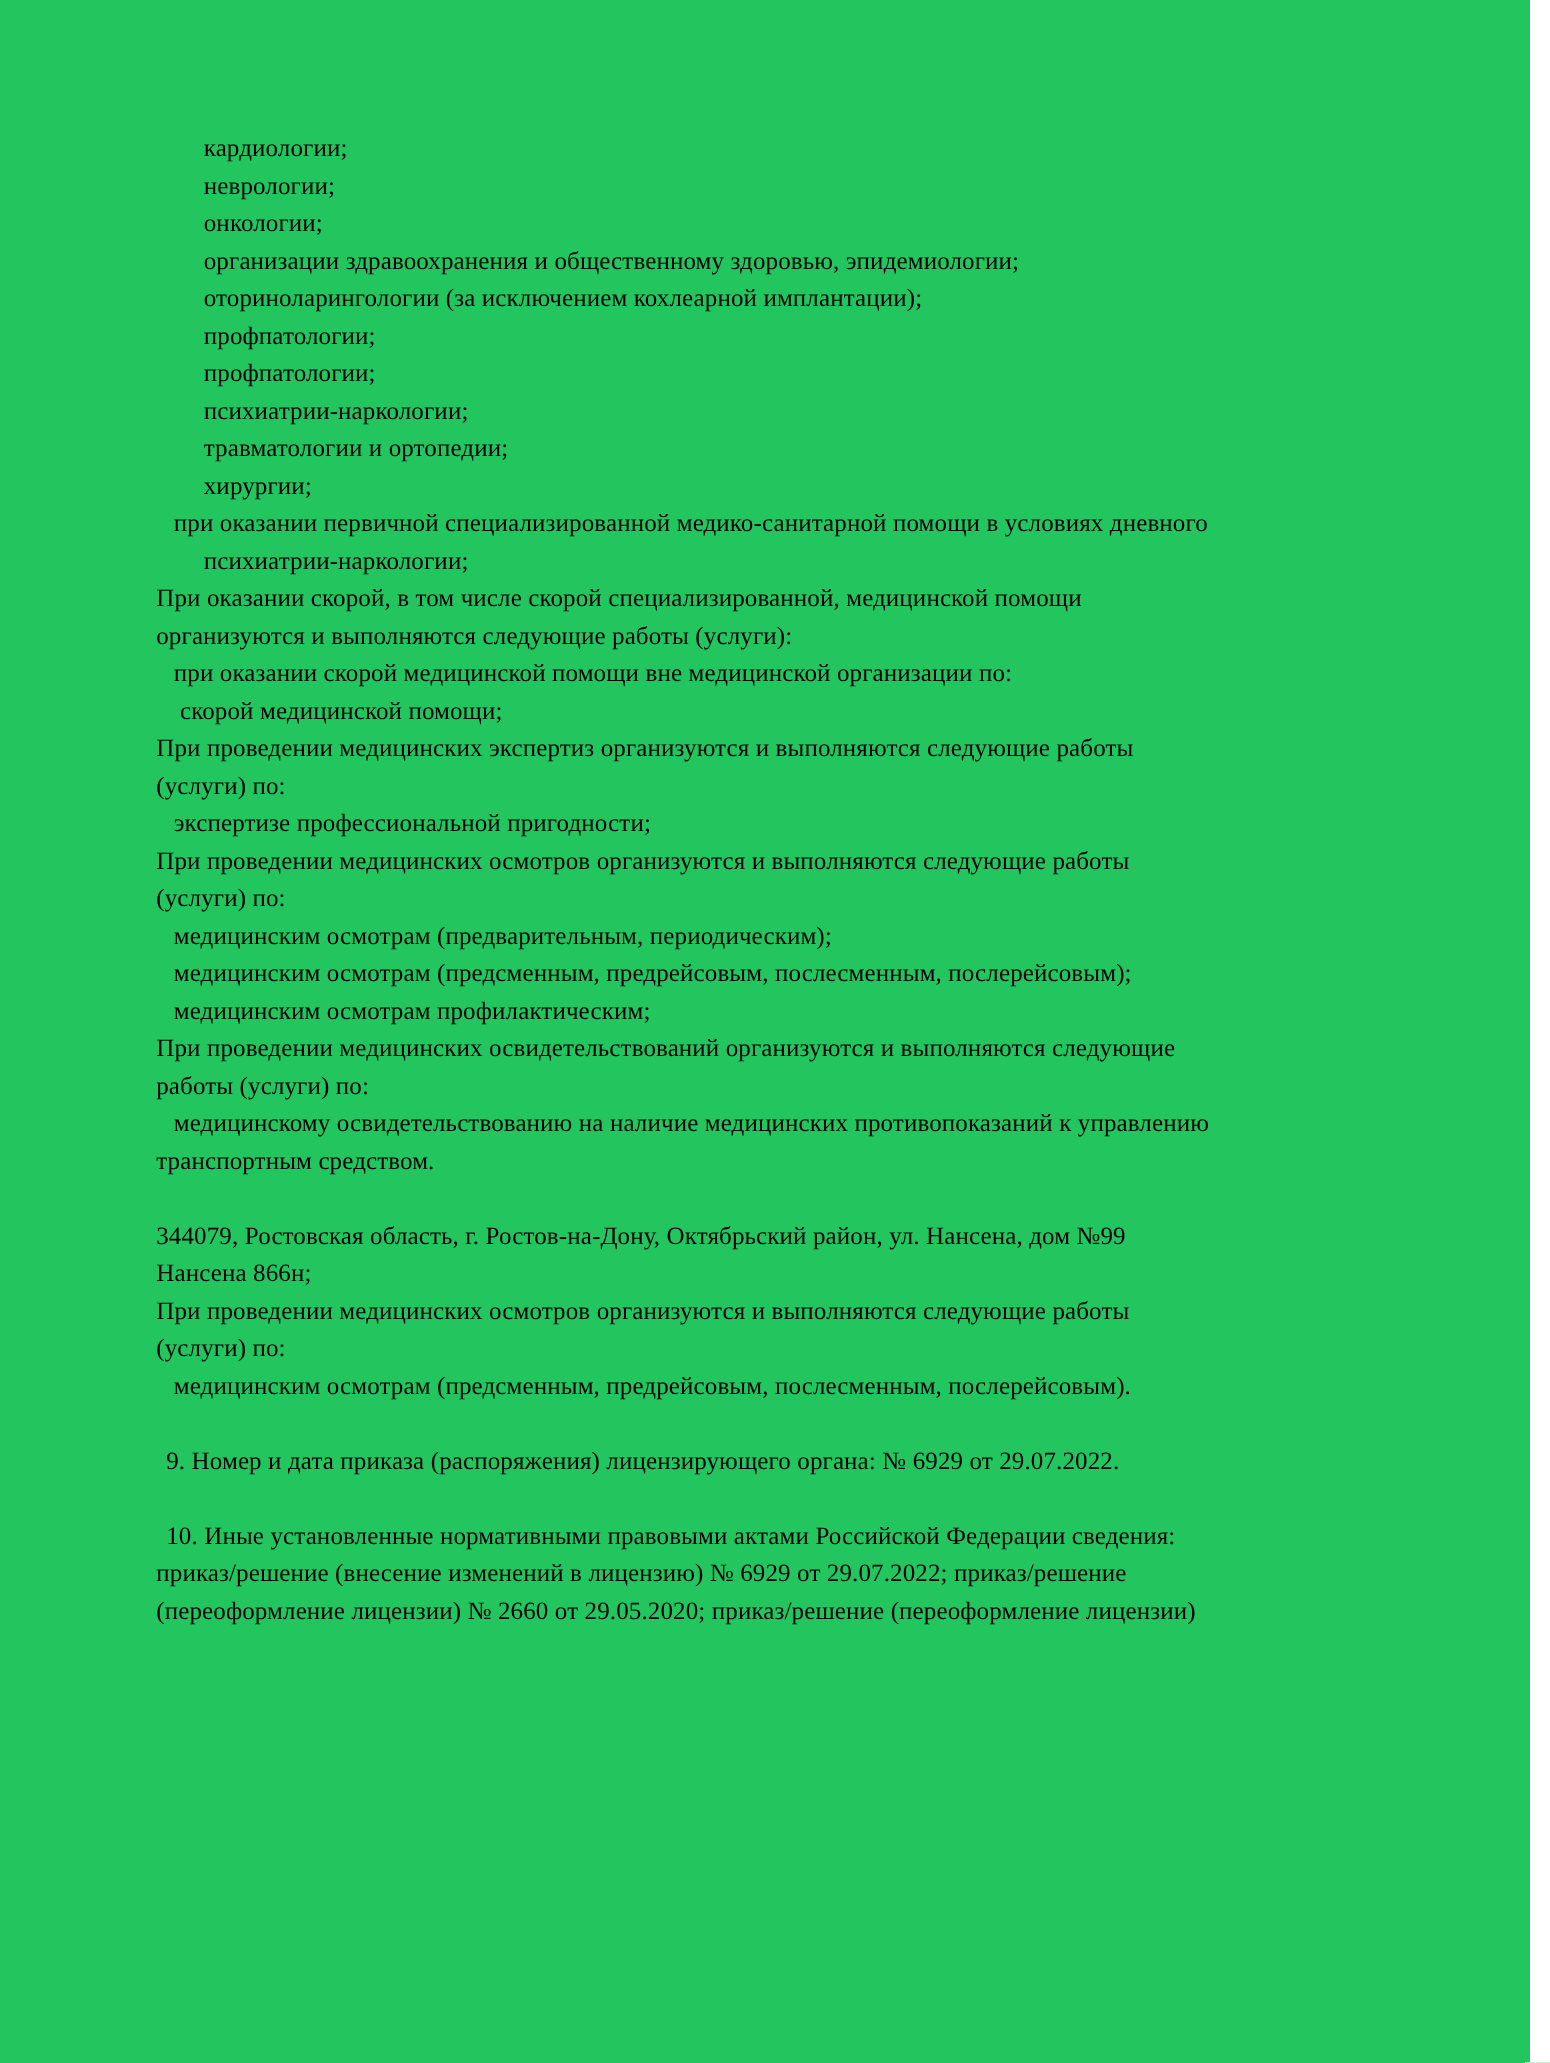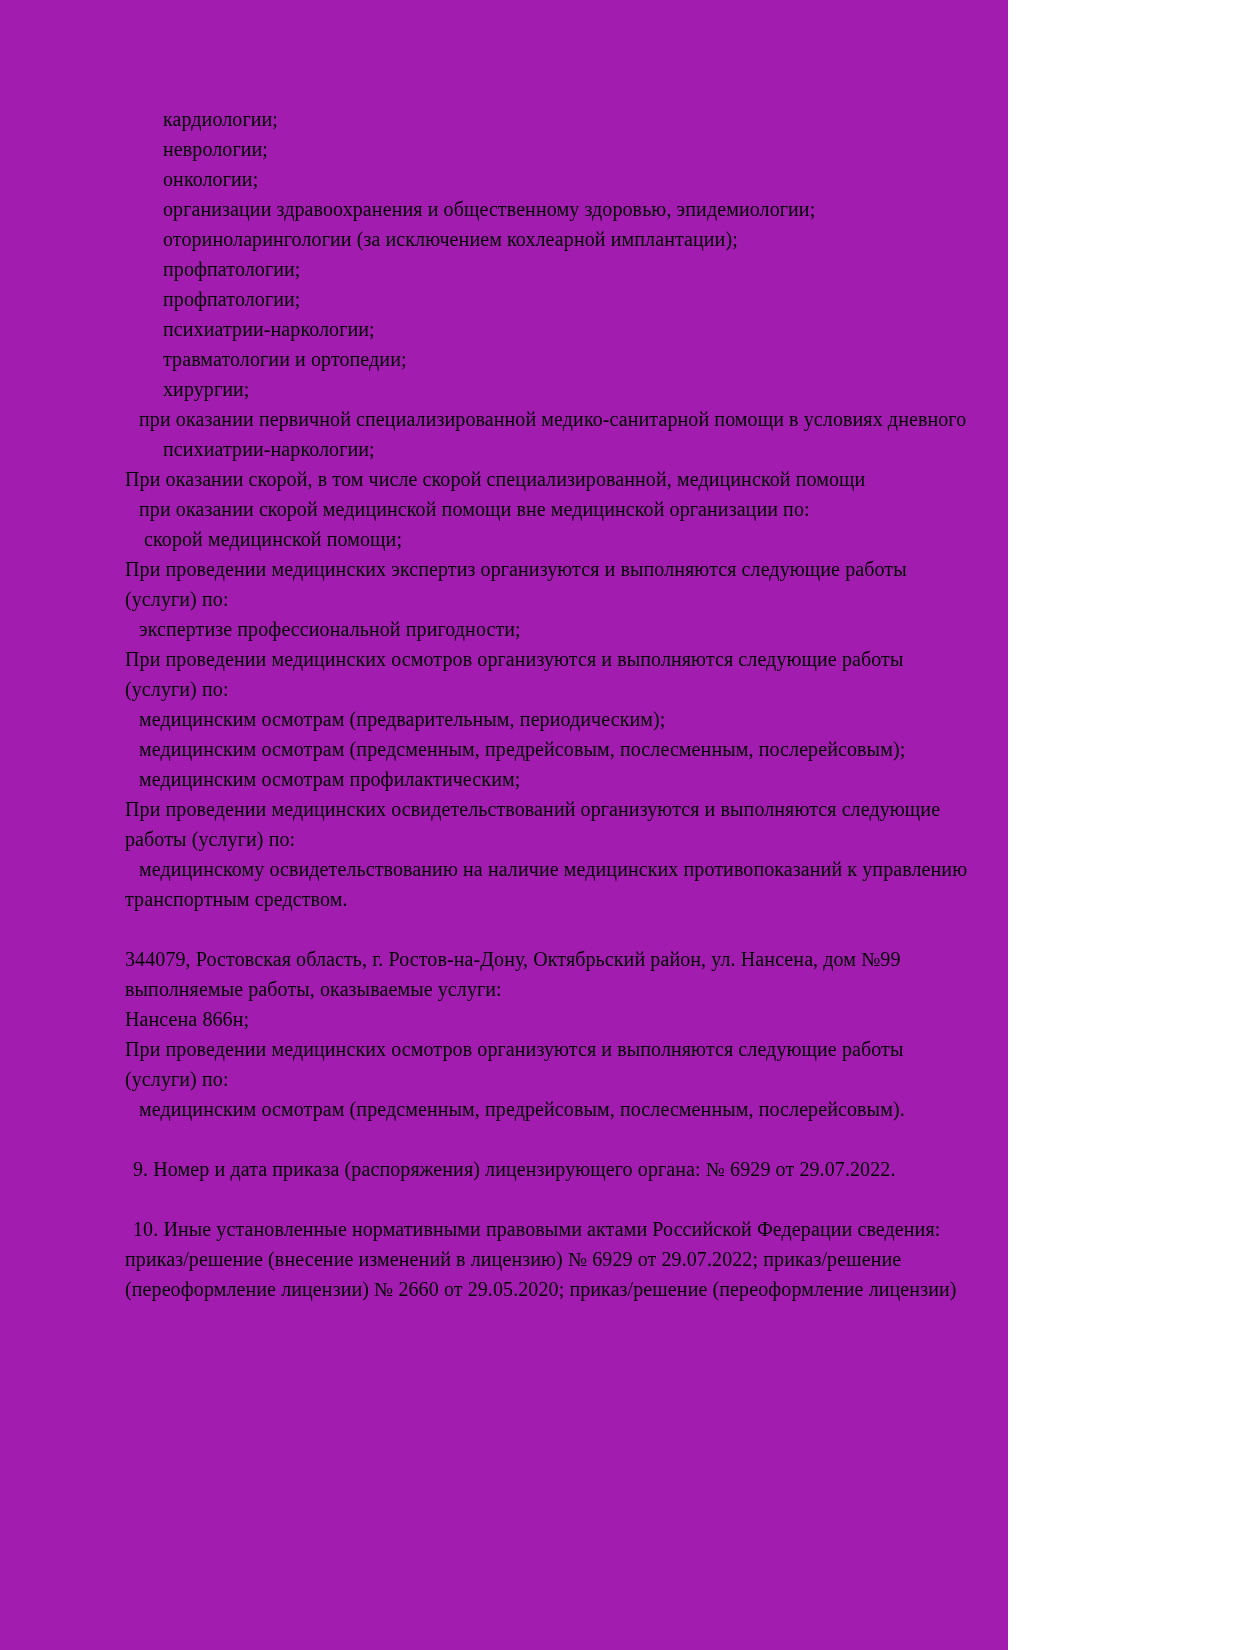--- a/index.html
+++ b/index.html
@@ -2,23 +2,23 @@
 <html><head>
 <meta charset="utf-8">
 <style>
   html, body {
     margin: 0;
     padding: 0;
     background: #ffffff;
   }
   .page {
     position: relative;
-    width: 1008px;
+    width: 1224px;
     height: 1650px;
-    background: #a21caf;
+    background: #22c55e;
     color: #000000;
     font-family: "Liberation Serif", "DejaVu Serif", serif;
     font-size: 20px;
     overflow: hidden;
     box-sizing: border-box;
   }
   .doc {
     padding: 104px 120px 0 125px;
   }
   .line {
@@ -46,37 +46,37 @@
       <p class="line l3">организации здравоохранения и общественному здоровью, эпидемиологии;</p>
       <p class="line l3">оториноларингологии (за исключением кохлеарной имплантации);</p>
       <p class="line l3">профпатологии;</p>
       <p class="line l3">профпатологии;</p>
       <p class="line l3">психиатрии-наркологии;</p>
       <p class="line l3">травматологии и ортопедии;</p>
       <p class="line l3">хирургии;</p>
       <p class="line l1">при оказании первичной специализированной медико-санитарной помощи в условиях дневного</p>
       <p class="line l3">психиатрии-наркологии;</p>
       <p class="line l0">При оказании скорой, в том числе скорой специализированной, медицинской помощи</p>
+      <p class="line l0">организуются и выполняются следующие работы (услуги):</p>
       <p class="line l1">при оказании скорой медицинской помощи вне медицинской организации по:</p>
       <p class="line l2">скорой медицинской помощи;</p>
       <p class="line l0">При проведении медицинских экспертиз организуются и выполняются следующие работы</p>
       <p class="line l0">(услуги) по:</p>
       <p class="line l1">экспертизе профессиональной пригодности;</p>
       <p class="line l0">При проведении медицинских осмотров организуются и выполняются следующие работы</p>
       <p class="line l0">(услуги) по:</p>
       <p class="line l1">медицинским осмотрам (предварительным, периодическим);</p>
       <p class="line l1">медицинским осмотрам (предсменным, предрейсовым, послесменным, послерейсовым);</p>
       <p class="line l1">медицинским осмотрам профилактическим;</p>
       <p class="line l0">При проведении медицинских освидетельствований организуются и выполняются следующие</p>
       <p class="line l0">работы (услуги) по:</p>
       <p class="line l1">медицинскому освидетельствованию на наличие медицинских противопоказаний к управлению</p>
       <p class="line l0">транспортным средством.</p>
       <p class="line blank l0">&nbsp;</p>
       <p class="line l0">344079, Ростовская область, г. Ростов-на-Дону, Октябрьский район, ул. Нансена, дом №99</p>
-      <p class="line l0">выполняемые работы, оказываемые услуги:</p>
       <p class="line l0">Нансена 866н;</p>
       <p class="line l0">При проведении медицинских осмотров организуются и выполняются следующие работы</p>
       <p class="line l0">(услуги) по:</p>
       <p class="line l1">медицинским осмотрам (предсменным, предрейсовым, послесменным, послерейсовым).</p>
       <p class="line blank l0">&nbsp;</p>
       <p class="line ln">9. Номер и дата приказа (распоряжения) лицензирующего органа: № 6929 от 29.07.2022.</p>
       <p class="line blank l0">&nbsp;</p>
       <p class="line ln">10. Иные установленные нормативными правовыми актами Российской Федерации сведения:</p>
       <p class="line l0">приказ/решение (внесение изменений в лицензию) № 6929 от 29.07.2022; приказ/решение</p>
       <p class="line l0">(переоформление лицензии) № 2660 от 29.05.2020; приказ/решение (переоформление лицензии)</p>

